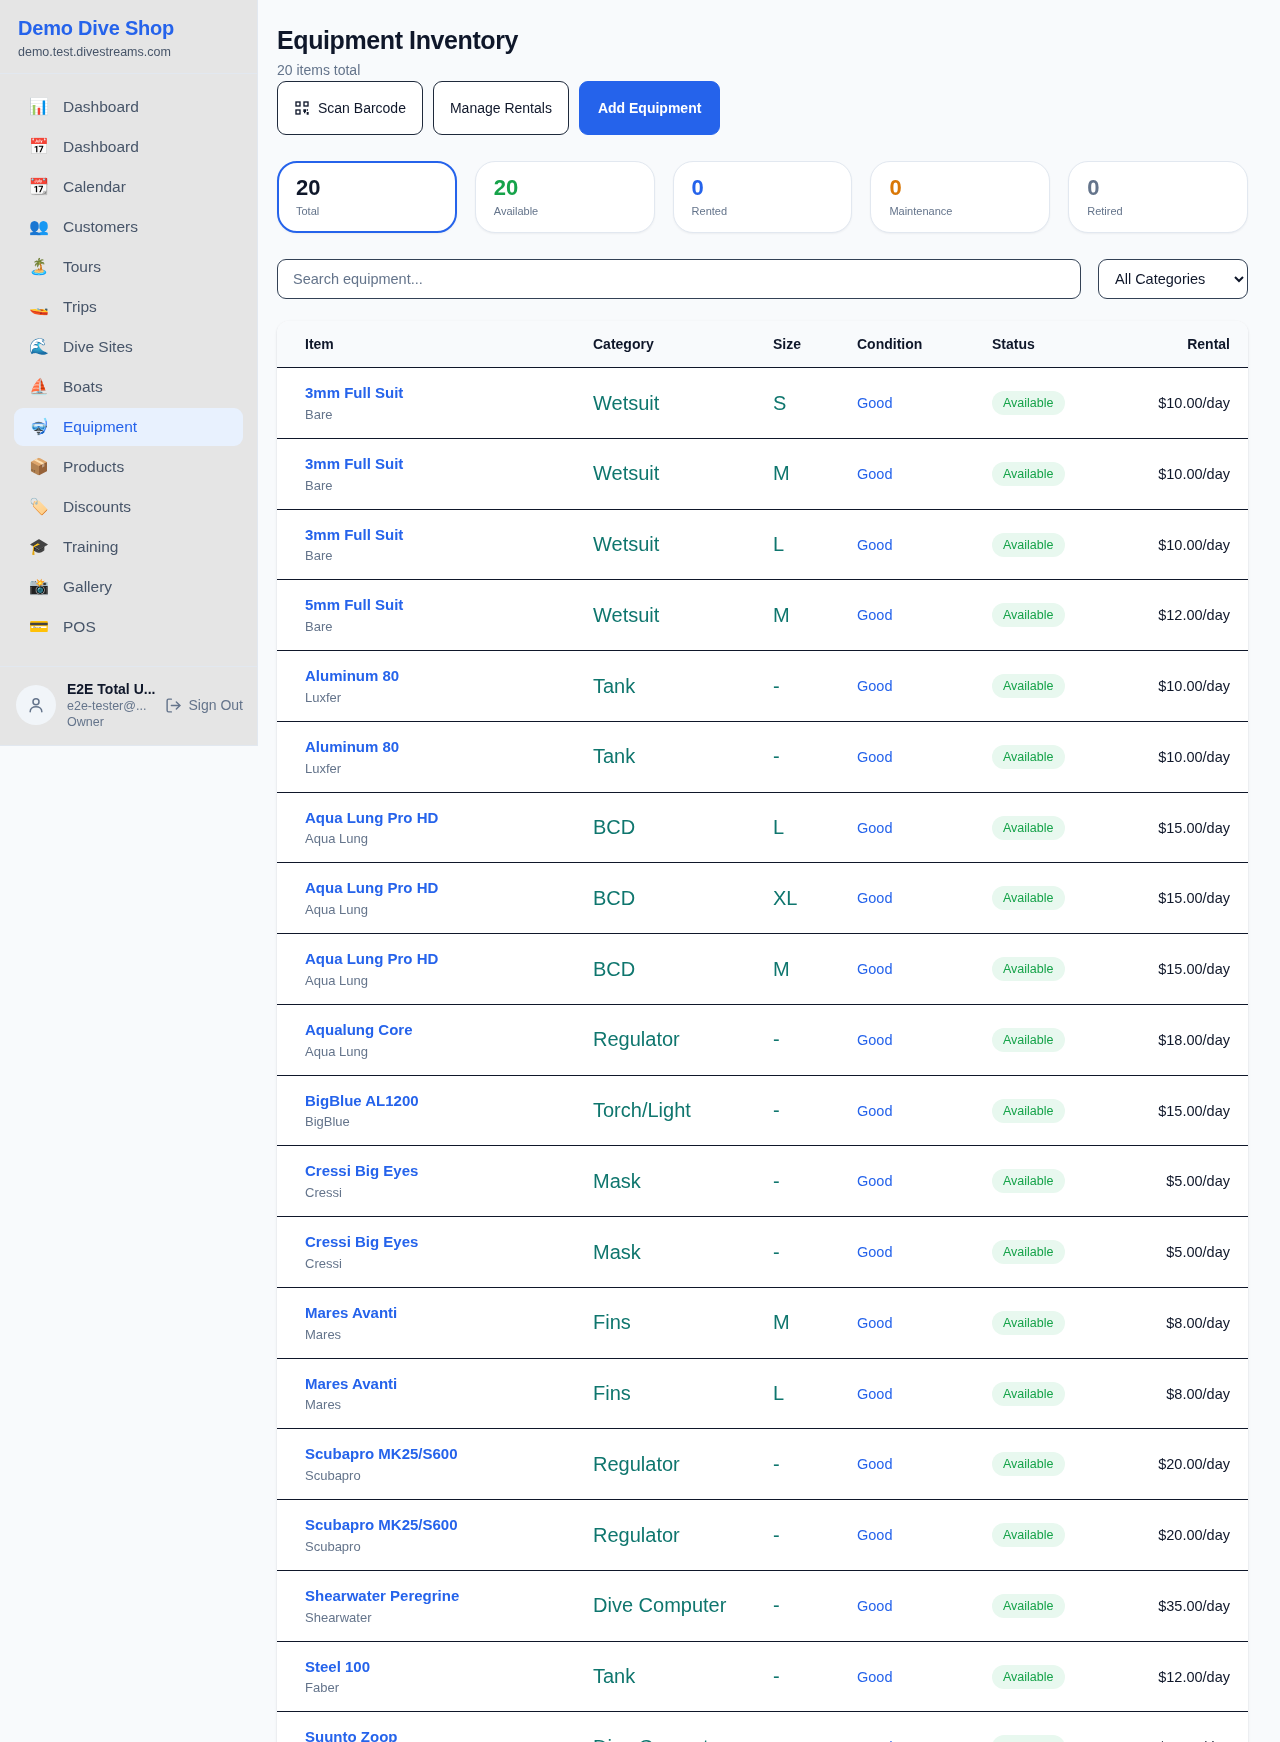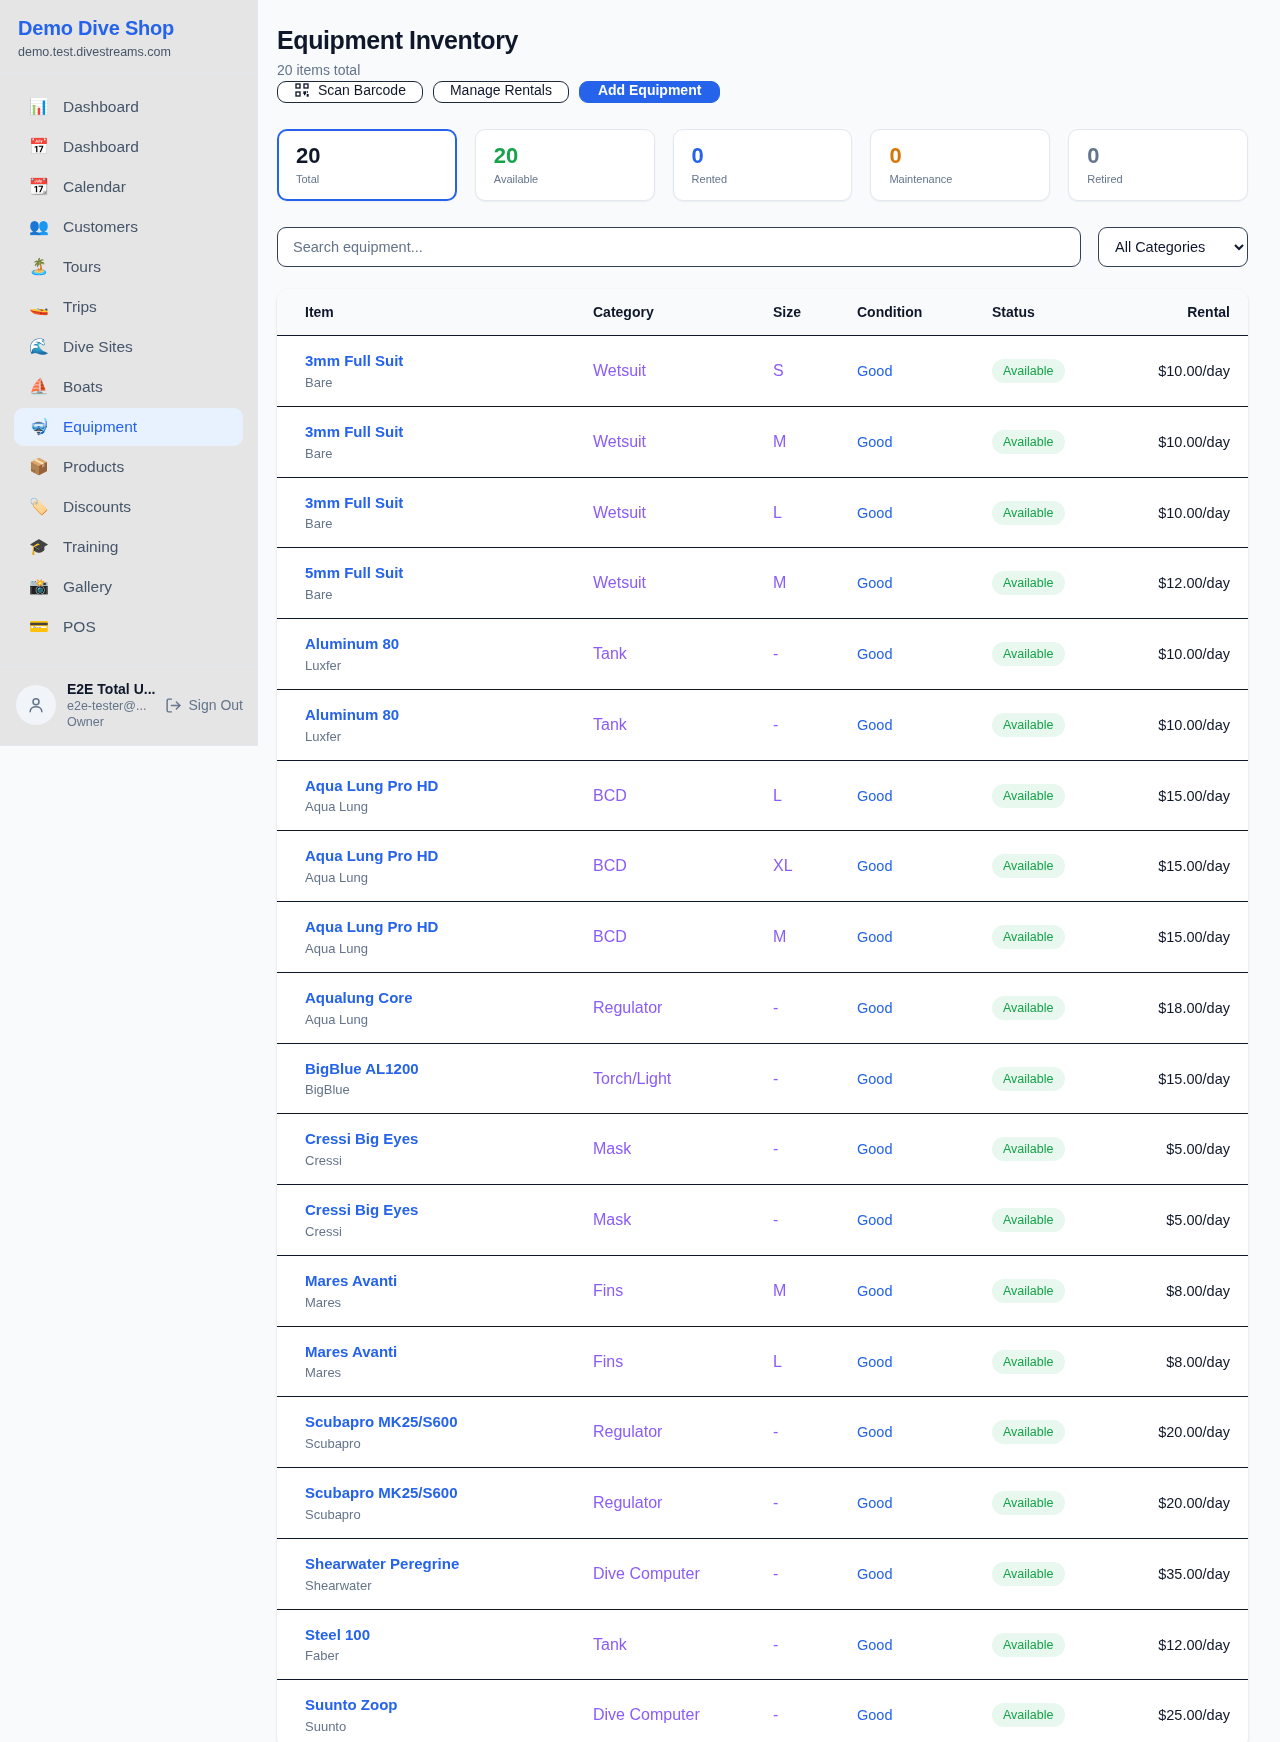--- a/index.html
+++ b/index.html
@@ -53,31 +53,31 @@
     margin-left:auto; display:flex; align-items:center; gap:7px;
     color:#64748b; font-size:14px; cursor:pointer; white-space:nowrap;
   }
   
   .main { flex:1; padding:26px 32px 24px 19px; min-width:0; }
   .page-header { display:flex; justify-content:space-between; align-items:flex-start;flex-direction:column; }
   .page-title { font-size:25px; font-weight:800; color:#0f172a; letter-spacing:-0.4px; }
   .page-sub { font-size:14px; color:#64748b; margin-top:7px; }
   .header-actions { display:flex; gap:10px; align-items:center; margin-top:3px; }
   .btn {
-    display:inline-flex; align-items:flex-start; gap:8px;
-    height:22px; padding:0 16px; border-radius:9px;
+    display:inline-flex; align-items:center; gap:8px;
+    height:54px; padding:0 16px; border-radius:9px;
     font-size:14px; font-weight:500; cursor:pointer; white-space:nowrap;
     font-family:inherit;
   }
   .btn-outline { background:#fff; border:1px solid #1e293b; color:#0f172a; }
   .btn-primary { background:#2563eb; border:1px solid #2563eb; color:#fff; font-weight:600; padding:0 18px; }
   
   .stats { display:flex; gap:18px; margin-top:26px; }
   .stat-card {
-    flex:1; background:#fff; border:1px solid #e2e8f0; border-radius:10px;
+    flex:1; background:#fff; border:1px solid #e2e8f0; border-radius:20px;
     padding:14px 18px 15px 18px; cursor:pointer;
     box-shadow:0 1px 2px rgba(15,23,42,0.05);
   }
   .stat-card.active { border:2px solid #2563eb; padding:13px 17px 14px 17px; }
   .stat-value { font-size:22px; font-weight:800; line-height:1.1; }
   .stat-label { font-size:11px; color:#64748b; margin-top:5px; }
   
   .filters { display:flex; gap:17px; margin-top:26px; }
   .search-input {
     flex:1; height:40px; border:1px solid #334155; border-radius:9px;
@@ -106,21 +106,21 @@
   th.col-category { width:180px; }
   th.col-size { width:84px; }
   th.col-condition { width:135px; }
   th.col-status { width:140px; }
   th.col-rental { text-align:right; padding-right:18px; }
   td { padding:16px 8px; border-bottom:1px solid #0f172a; vertical-align:middle; }
   tbody tr:last-child td { border-bottom:none; }
   td.cell-item { padding-left:28px; }
   .item-name { color:#2563eb; font-size:15px; font-weight:600; cursor:pointer; line-height:1.25; }
   .item-brand { color:#64748b; font-size:13px; margin-top:4px; }
-  td.cell-category, td.cell-size { font-size:16px; color:#8b5cf6; }
+  td.cell-category, td.cell-size { font-size:20px; color:#0f766e; }
   .condition-link { color:#2563eb; font-size:14.5px; cursor:pointer; }
   .status-badge {
     display:inline-block; background:#e8f8ef; color:#16a34a;
     font-size:12.5px; font-weight:500; border-radius:999px; padding:5px 11px;
   }
   td.cell-rental { text-align:right; padding-right:18px; font-size:14.5px; color:#0f172a; }
   svg { display:block; }
 </style>
 </head>
 <body>

